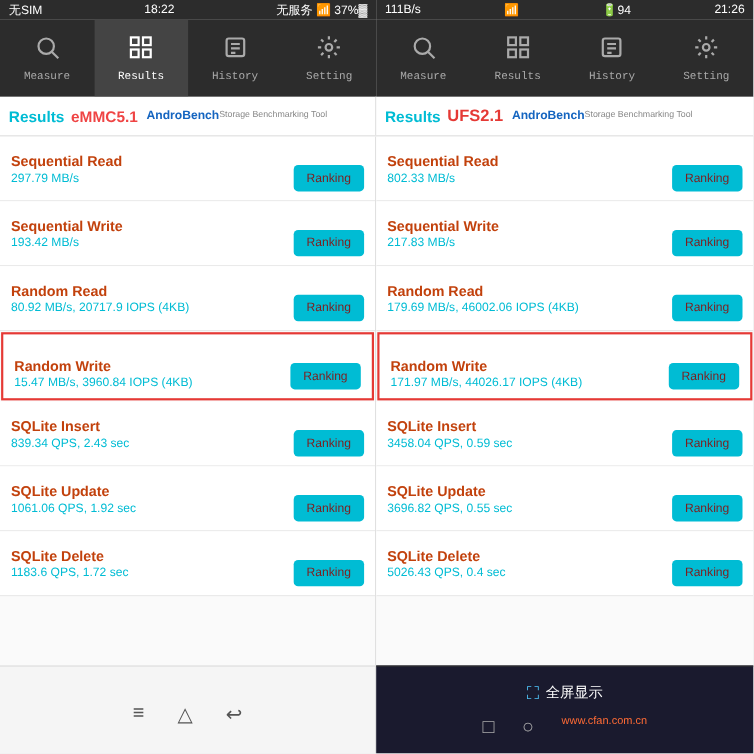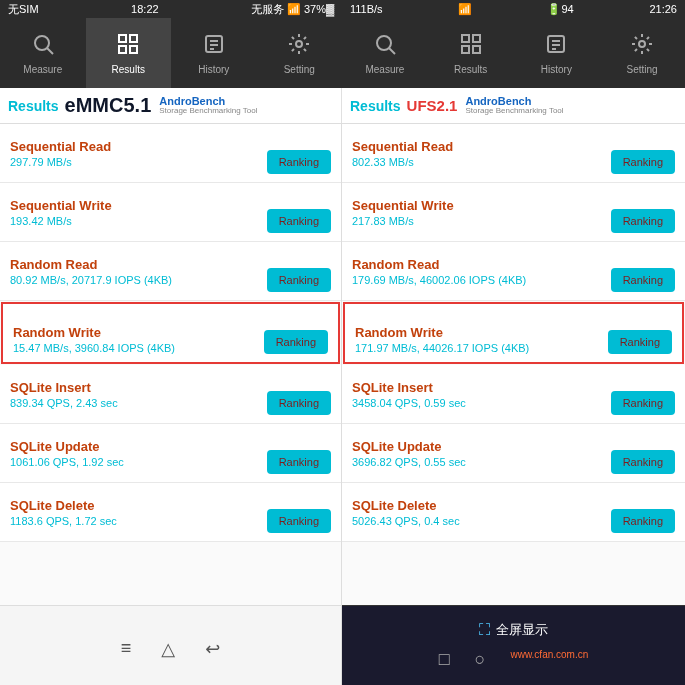--- a/index.html
+++ b/index.html
@@ -64,20 +64,21 @@
       flex: 1;
       display: flex;
       flex-direction: column;
       align-items: center;
       justify-content: center;
       color: #aaa;
       font-size: 10px;
       cursor: pointer;
       padding: 6px 2px;
       gap: 4px;
+      font-family: Liberation Mono, monospace;
     }
     .nav-item.active {
       background: #444;
       color: #fff;
     }
     .nav-icon {
       font-size: 22px;
       line-height: 1;
     }
 
@@ -102,32 +103,32 @@
       align-items: center;
       padding: 0 8px;
       gap: 6px;
     }
     .results-label {
       color: #00bcd4;
       font-weight: bold;
       font-size: 14px;
     }
     .emmc-label {
-      color: #0f172a;
+      color: #ef4444;
       font-weight: bold;
-      font-size: 20px;
+      font-size: 14px;
     }
     .ufs-label {
       color: #e53935;
       font-weight: bold;
       font-size: 15px;
     }
     .androbench-logo {
       display: flex;
-      flex-direction: column;
+      flex-direction: row;
       line-height: 1;
       margin-left: 2px;
     }
     .andro-text {
       color: #1565c0;
       font-weight: bold;
       font-size: 11px;
     }
     .bench-text {
       color: #888;

